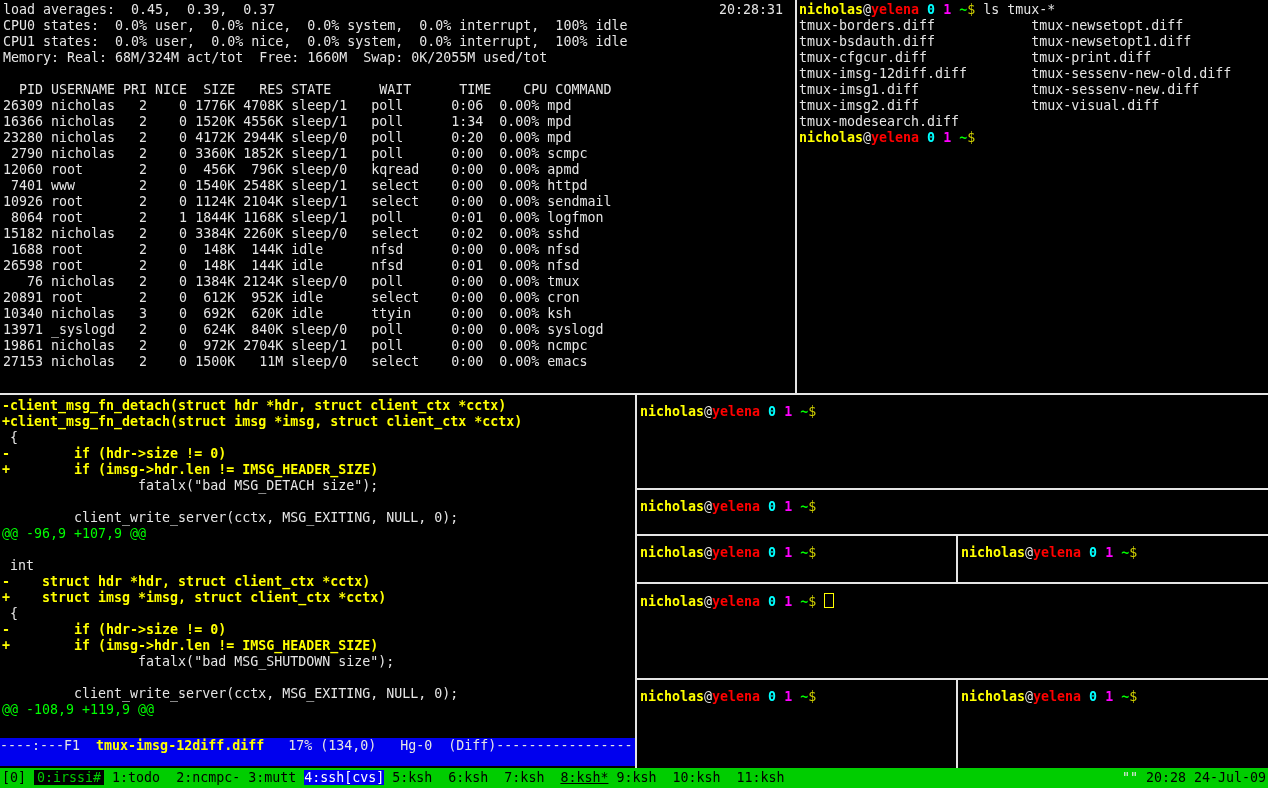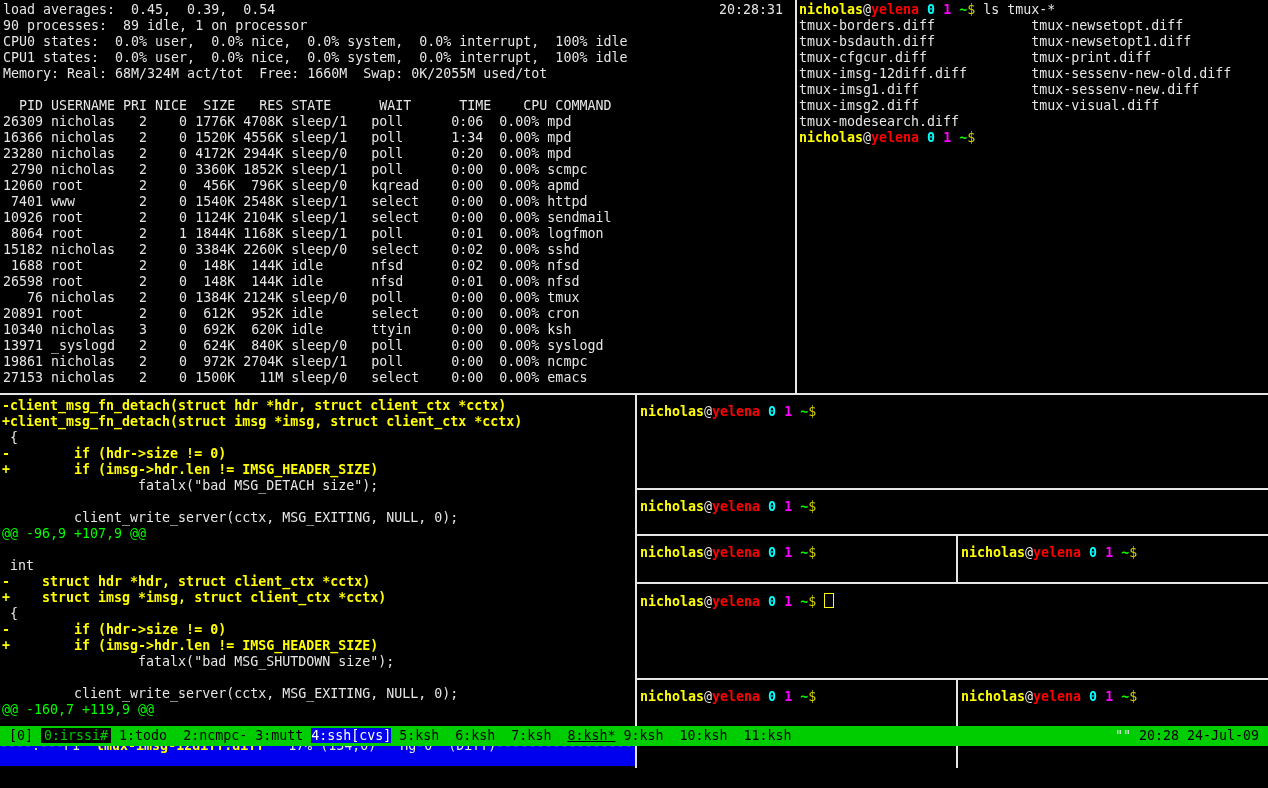--- a/index.html
+++ b/index.html
@@ -32,59 +32,58 @@
   .df-del,.df-add{color:var(--yellow-bright);font-weight:bold;}
   .df-hunk{color:var(--green-bright);font-weight:normal;}
   .modeline{position:absolute;left:0;top:343px;width:635px;height:28px;background:var(--blue);white-space:pre;overflow:hidden;}
   .ml-dim{color:var(--fg);}
   .ml-file{color:var(--yellow-bright);font-weight:bold;}
   
   .rp{padding:9px 0 0 3px;}
   .cursor{display:inline-block;width:8px;height:13px;border:1px solid var(--yellow-bright);margin-left:8px;vertical-align:-2px;}
   
   #status{
-    position:absolute;left:0;top:726px;width:1268px;height:20px;
+    position:absolute;left:0;top:768px;width:1268px;height:20px;
     background:var(--green);color:var(--black);
     display:flex;align-items:center;line-height:20px;white-space:pre;
-    padding:0 9px;box-sizing:border-box;
+    padding:0 2px;box-sizing:border-box;
   }
   .sb-session{color:var(--black);}
   .sb-activity{background:var(--black);color:var(--green);padding:0 3px;}
   .sb-wins{color:var(--black);}
   .sb-content{background:var(--blue);color:var(--white);}
   .sb-current{color:var(--black);text-decoration:underline;}
   .sb-right{margin-left:auto;}
   .sb-title{color:var(--fg);}
 </style>
 </head>
 <body>
 
 <div id="screen">
 
   <section class="pane" id="pane-top">
     <div class="clock">20:28:31</div>
     <div>
-        <div class="line">load averages:  0.45,  0.39,  0.54</div>
-        <div class="line">90 processes:  89 idle, 1 on processor</div>
+        <div class="line">load averages:  0.45,  0.39,  0.37</div>
         <div class="line">CPU0 states:  0.0% user,  0.0% nice,  0.0% system,  0.0% interrupt,  100% idle</div>
         <div class="line">CPU1 states:  0.0% user,  0.0% nice,  0.0% system,  0.0% interrupt,  100% idle</div>
         <div class="line">Memory: Real: 68M/324M act/tot  Free: 1660M  Swap: 0K/2055M used/tot</div>
       </div>
     <div class="line thead">  PID USERNAME PRI NICE  SIZE   RES STATE      WAIT      TIME    CPU COMMAND</div>
     <div>
         <div class="line">26309 nicholas   2    0 1776K 4708K sleep/1   poll      0:06  0.00% mpd</div>
         <div class="line">16366 nicholas   2    0 1520K 4556K sleep/1   poll      1:34  0.00% mpd</div>
         <div class="line">23280 nicholas   2    0 4172K 2944K sleep/0   poll      0:20  0.00% mpd</div>
         <div class="line"> 2790 nicholas   2    0 3360K 1852K sleep/1   poll      0:00  0.00% scmpc</div>
         <div class="line">12060 root       2    0  456K  796K sleep/0   kqread    0:00  0.00% apmd</div>
         <div class="line"> 7401 www        2    0 1540K 2548K sleep/1   select    0:00  0.00% httpd</div>
         <div class="line">10926 root       2    0 1124K 2104K sleep/1   select    0:00  0.00% sendmail</div>
         <div class="line"> 8064 root       2    1 1844K 1168K sleep/1   poll      0:01  0.00% logfmon</div>
         <div class="line">15182 nicholas   2    0 3384K 2260K sleep/0   select    0:02  0.00% sshd</div>
-        <div class="line"> 1688 root       2    0  148K  144K idle      nfsd      0:02  0.00% nfsd</div>
+        <div class="line"> 1688 root       2    0  148K  144K idle      nfsd      0:00  0.00% nfsd</div>
         <div class="line">26598 root       2    0  148K  144K idle      nfsd      0:01  0.00% nfsd</div>
         <div class="line">   76 nicholas   2    0 1384K 2124K sleep/0   poll      0:00  0.00% tmux</div>
         <div class="line">20891 root       2    0  612K  952K idle      select    0:00  0.00% cron</div>
         <div class="line">10340 nicholas   3    0  692K  620K idle      ttyin     0:00  0.00% ksh</div>
         <div class="line">13971 _syslogd   2    0  624K  840K sleep/0   poll      0:00  0.00% syslogd</div>
         <div class="line">19861 nicholas   2    0  972K 2704K sleep/1   poll      0:00  0.00% ncmpc</div>
         <div class="line">27153 nicholas   2    0 1500K   11M sleep/0   select    0:00  0.00% emacs</div>
       </div>
   </section>
 
@@ -116,21 +115,21 @@
         <div class="line df-ctx"></div>
         <div class="line df-ctx"> int</div>
         <div class="line df-del">-    struct hdr *hdr, struct client_ctx *cctx)</div>
         <div class="line df-add">+    struct imsg *imsg, struct client_ctx *cctx)</div>
         <div class="line df-ctx"> {</div>
         <div class="line df-del">-        if (hdr-&gt;size != 0)</div>
         <div class="line df-add">+        if (imsg-&gt;hdr.len != IMSG_HEADER_SIZE)</div>
         <div class="line df-ctx">                 fatalx("bad MSG_SHUTDOWN size");</div>
         <div class="line df-ctx"></div>
         <div class="line df-ctx">         client_write_server(cctx, MSG_EXITING, NULL, 0);</div>
-        <div class="line df-hunk">@@ -160,7 +119,9 @@</div>
+        <div class="line df-hunk">@@ -108,9 +119,9 @@</div>
       </div>
     <div class="modeline"><span class="ml-dim">----:---F1  </span><span class="ml-file">tmux-imsg-12diff.diff</span><span class="ml-dim">   17% (134,0)   Hg-0  (Diff)-----------------</span></div>
   </section>
 
   <section class="pane rp" style="left:637px;top:395px;width:631px;height:93px;">
     <div class="line"><span class="prompt"><span class="pp-user">nicholas</span><span class="pp-at">@</span><span class="pp-host">yelena</span><span class="pp-hist"> 0</span><span class="pp-lvl"> 1</span><span class="pp-cwd"> ~</span><span class="pp-dollar">$</span></span></div>
   </section>
   <section class="pane rp" style="left:637px;top:490px;width:631px;height:44px;">
     <div class="line"><span class="prompt"><span class="pp-user">nicholas</span><span class="pp-at">@</span><span class="pp-host">yelena</span><span class="pp-hist"> 0</span><span class="pp-lvl"> 1</span><span class="pp-cwd"> ~</span><span class="pp-dollar">$</span></span></div>
   </section>

